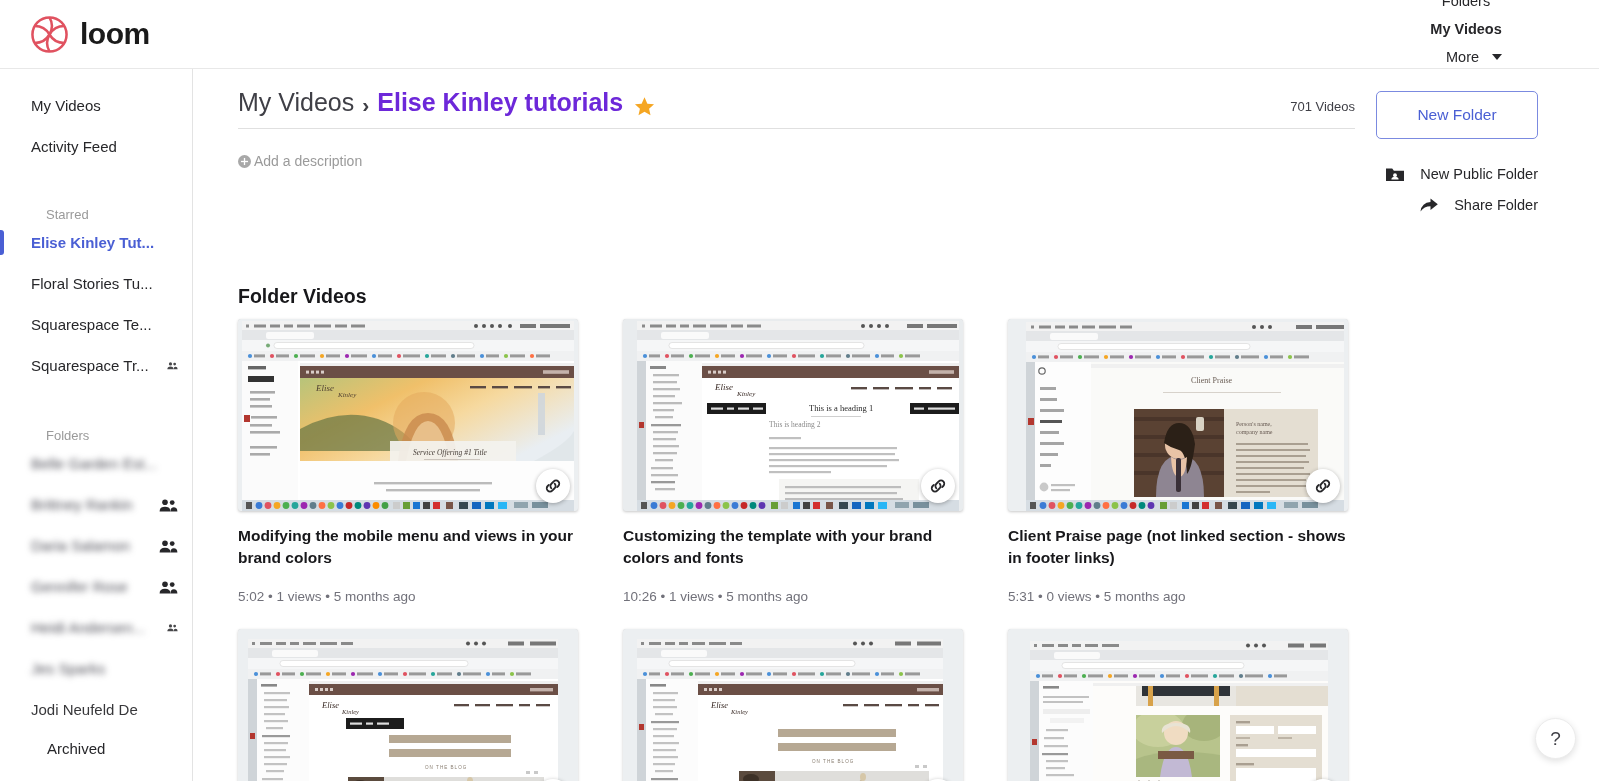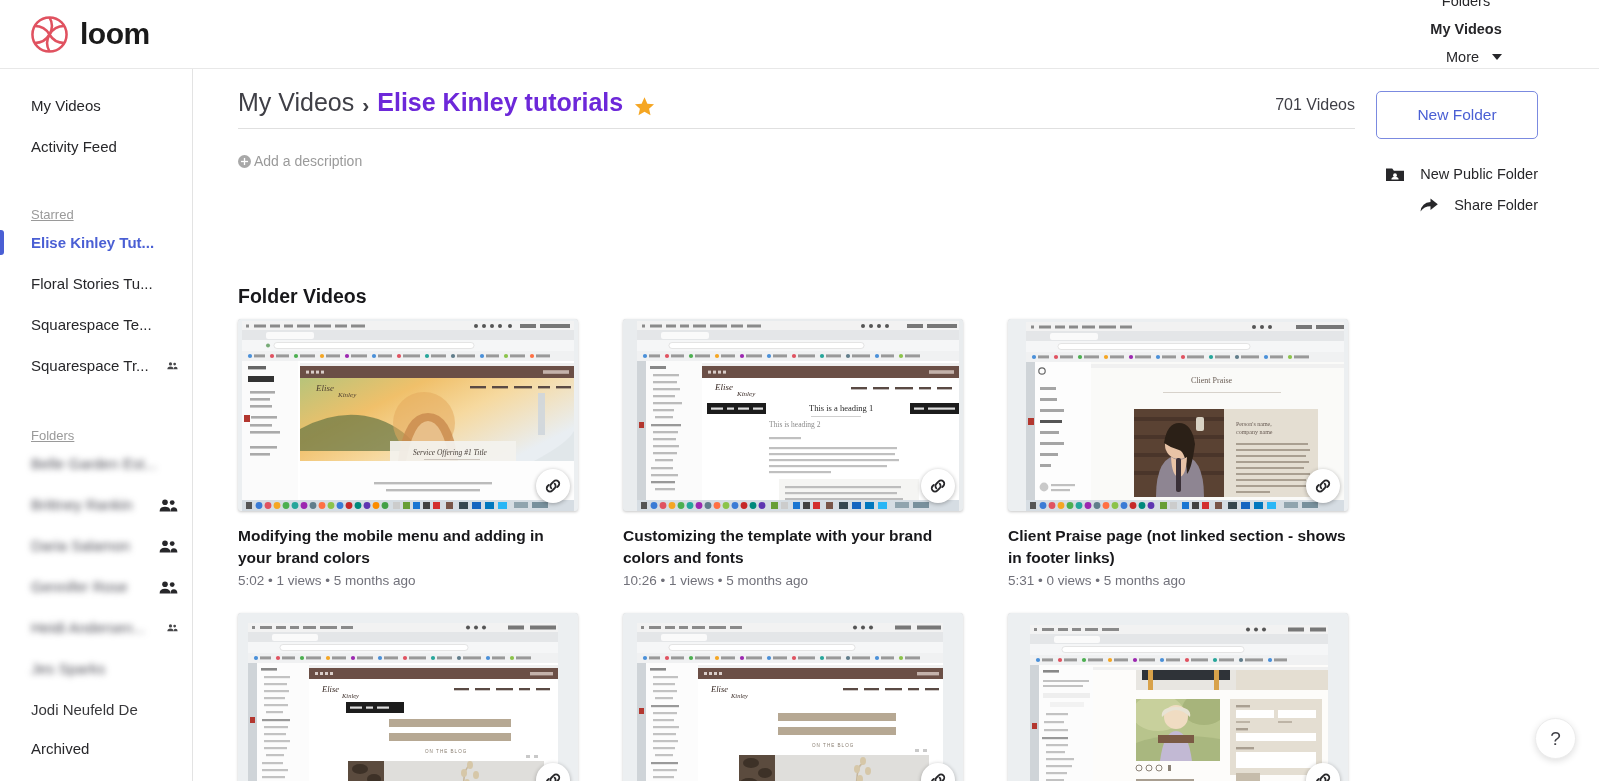--- a/index.html
+++ b/index.html
@@ -70,50 +70,50 @@
   }
   .side-item .lbl {
     overflow: hidden; text-overflow: ellipsis; white-space: nowrap; flex: 1;
   }
   .side-item.active .lbl { color: #4a5fd4; font-weight: 700; }
   .side-item.active::before {
     content: ""; position: absolute; left: 0; top: 8px;
     width: 4px; height: 25px; background: #4a5fd4; border-radius: 0 3px 3px 0;
   }
   .side-head {
-    padding: 0 14px 0 31px; height: 33px; display: flex; align-items: flex-end;
-    font-size: 13px; color: #9a9a9a; text-decoration: underline;
+    padding: 0 14px 0 46px; height: 33px; display: flex; align-items: flex-end;
+    font-size: 13px; color: #9a9a9a;
   }
   .side-sp-starred { height: 22px; }
   .side-sp-folders { height: 24px; }
   .blurred { filter: blur(3.1px); color: #52525b; }
   .grp-ico { width: 19px; height: 14px; flex: 0 0 auto; margin-left: 5px; }
   .grp-ico.small { width: 11px; height: 9px; opacity: .85; }
-  .side-item.archived { position: absolute; left: 0; bottom: 12px; width: 158px; }
+  .side-item.archived { position: absolute; left: 16px; bottom: 12px; width: 158px; }
   .side-item.partial { opacity: .92; }
 
   
   .main {
     position: absolute; top: 69px; left: 193px;
     width: 1406px; height: 712px;
     background: #fff; overflow: hidden;
   }
 
   .crumbrow {
     position: absolute; left: 45px; top: 19px; width: 1117px;
     display: flex; align-items: flex-end;
     border-bottom: 1px solid #e0e0e0; padding-bottom: 11px;
   }
   .crumb-parent { font-size: 25px; color: #3f3f46; cursor: pointer; }
   .crumb-sep { font-size: 21px; color: #3f3f46; margin: 0 8px; font-weight: 700; }
   .crumb-cur { font-size: 25px; font-weight: 700; color: #6d28d9; }
   .star { margin-left: 11px; width: 21px; height: 21px; cursor: pointer; display:block; }
   .video-count {
     position: absolute; right: 0; bottom: 14px;
-    font-size: 16px; color: #3f3f46; white-space: nowrap;
+    font-size: 13px; color: #3f3f46; white-space: nowrap;
   }
 
   .adddesc {
     position: absolute; left: 45px; top: 84px;
     display: flex; align-items: center; gap: 3px;
     font-size: 14px; color: #9a9a9a; cursor: pointer;
   }
   .plus-ico { width: 13px; height: 13px; display:block; }
 
   .sec-title {
@@ -157,21 +157,21 @@
     position: absolute; right: 8px; bottom: 8px;
     width: 34px; height: 34px; border-radius: 50%;
     background: #fff; box-shadow: 0 1px 4px rgba(0,0,0,.3);
     display: flex; align-items: center; justify-content: center;
   }
   .linkbadge svg { width: 18px; height: 18px; }
   .vtitle {
     margin-top: 14px; font-size: 15.5px; font-weight: 700;
     line-height: 1.42; color: #18181b;
   }
-  .vmeta { margin-top: 4px; font-size: 13.5px; color: #71717a; }
+  .vmeta { margin-top: 20px; font-size: 13.5px; color: #71717a; }
 
   
   .help {
     position: absolute; right: 23px; bottom: 22px;
     width: 41px; height: 41px; border-radius: 50%;
     background: #fff; border: 1px solid #ececec;
     box-shadow: 0 2px 7px rgba(0,0,0,.13);
     display: flex; align-items: center; justify-content: center;
     font-size: 19px; color: #3f3f46; cursor: pointer;
   }
@@ -512,21 +512,21 @@
                 <rect x="294" y="183" width="16" height="6" fill="#78909c"></rect>
             </g>
           </svg>
           <div class="linkbadge">
             <svg viewBox="0 0 20 20">
               <path d="M8.2 12.6 a3.6 3.6 0 0 1 0 -5.1 l2.6 -2.6 a3.6 3.6 0 0 1 5.1 5.1 l-1.3 1.3" fill="none" stroke="#27272a" stroke-width="2" stroke-linecap="round"></path>
               <path d="M11.8 7.4 a3.6 3.6 0 0 1 0 5.1 l-2.6 2.6 a3.6 3.6 0 0 1 -5.1 -5.1 l1.3 -1.3" fill="none" stroke="#27272a" stroke-width="2" stroke-linecap="round"></path>
             </svg>
           </div>
         </div>
-        <div class="vtitle">Modifying the mobile menu and adding in your brand colors</div>
+        <div class="vtitle">Modifying the mobile menu and views in your brand colors</div>
         <div class="vmeta">5:02 • 1 views • 5 months ago</div>
       </div>
 
       <div class="vcard">
         <div class="thumb">
           <svg viewBox="0 0 340 192">
             <rect width="340" height="192" fill="#e9ecee"></rect>
             <rect x="14" y="2" width="322" height="9" fill="#f2f2f2"></rect>
             <g fill="#8a8a8a">
               <rect x="19" y="5.5" width="3" height="3"></rect>

